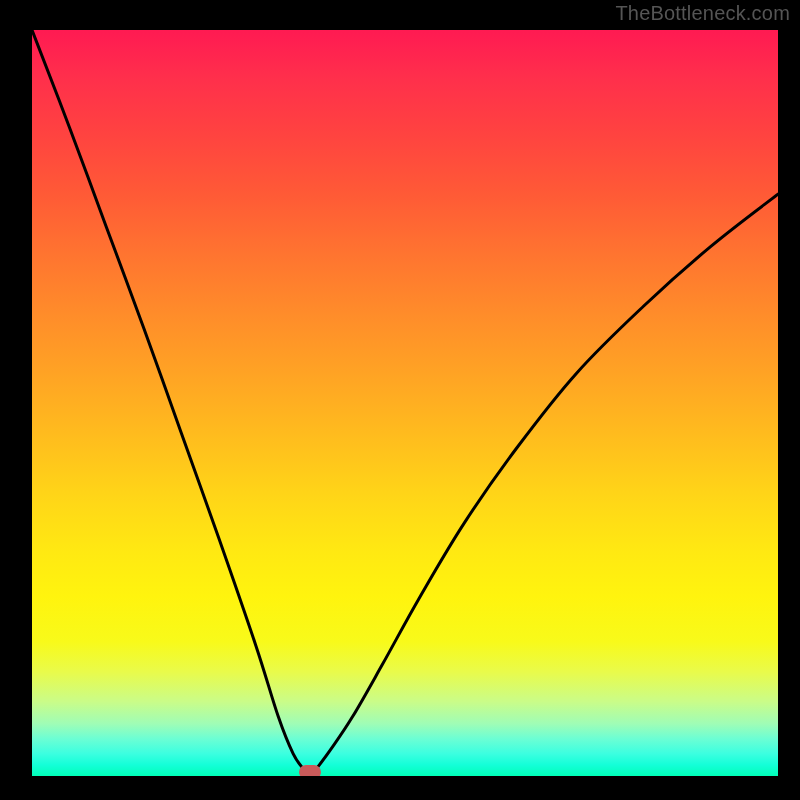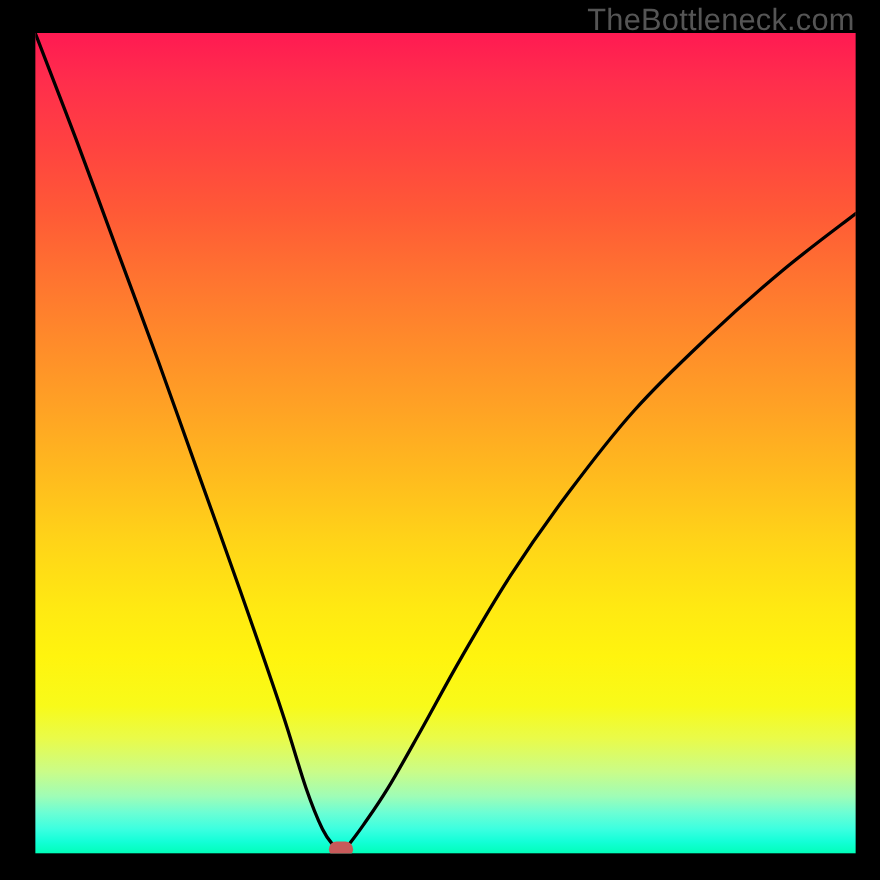--- a/index.html
+++ b/index.html
@@ -9,23 +9,23 @@
   .frame {
     position: absolute;
     left: 0; top: 0;
     width: 800px; height: 800px;
     background: #000;
   }
 
   .watermark {
     position: absolute;
     top: 2px;
-    right: 23px;
+    right: 10px;
     color: #555;
-    font-size: 28px;
+    font-size: 20px;
     font-weight: 500;
     letter-spacing: 0.2px;
     text-align: right;
   }
 
   .plot {
     position: absolute;
     left: 32px;
     top: 30px;
     width: 746px;

